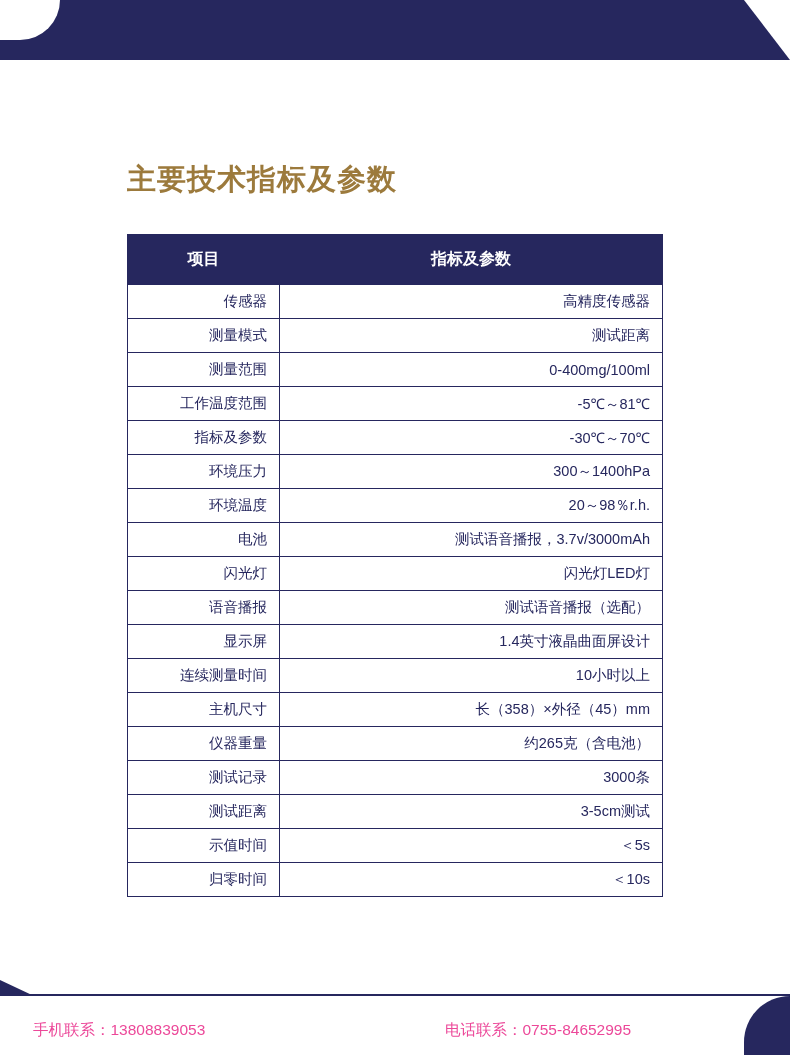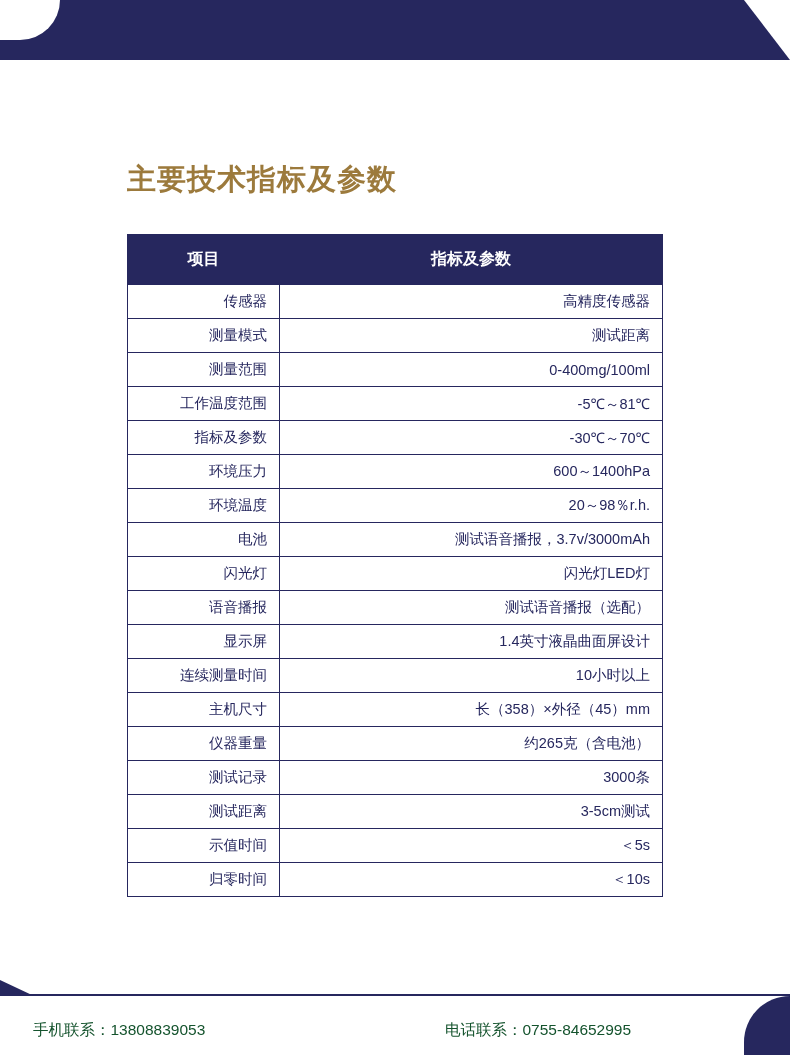--- a/index.html
+++ b/index.html
@@ -122,21 +122,21 @@
     left: 0;
     top: 996px;
     width: 790px;
     height: 59px;
     background: #ffffff;
   }
   .footer-text {
     position: absolute;
     top: 1020px;
     font-size: 15.5px;
-    color: #14532d;
+    color: #ec4899;
     white-space: nowrap;
   }
   .footer-left { left: 33px; }
   .footer-right { left: 413px; margin-left: 32px; }
   .footer-corner {
     position: absolute;
     right: 0;
     top: 996px;
     width: 46px;
     height: 59px;
@@ -182,21 +182,21 @@
         <tr>
           <td class="label-cell">工作温度范围</td>
           <td class="value-cell">-5℃～81℃</td>
         </tr>
         <tr>
           <td class="label-cell">指标及参数</td>
           <td class="value-cell">-30℃～70℃</td>
         </tr>
         <tr>
           <td class="label-cell">环境压力</td>
-          <td class="value-cell">600～1400hPa</td>
+          <td class="value-cell">300～1400hPa</td>
         </tr>
         <tr>
           <td class="label-cell">环境温度</td>
           <td class="value-cell">20～98％r.h.</td>
         </tr>
         <tr>
           <td class="label-cell">电池</td>
           <td class="value-cell">测试语音播报，3.7v/3000mAh</td>
         </tr>
         <tr>

